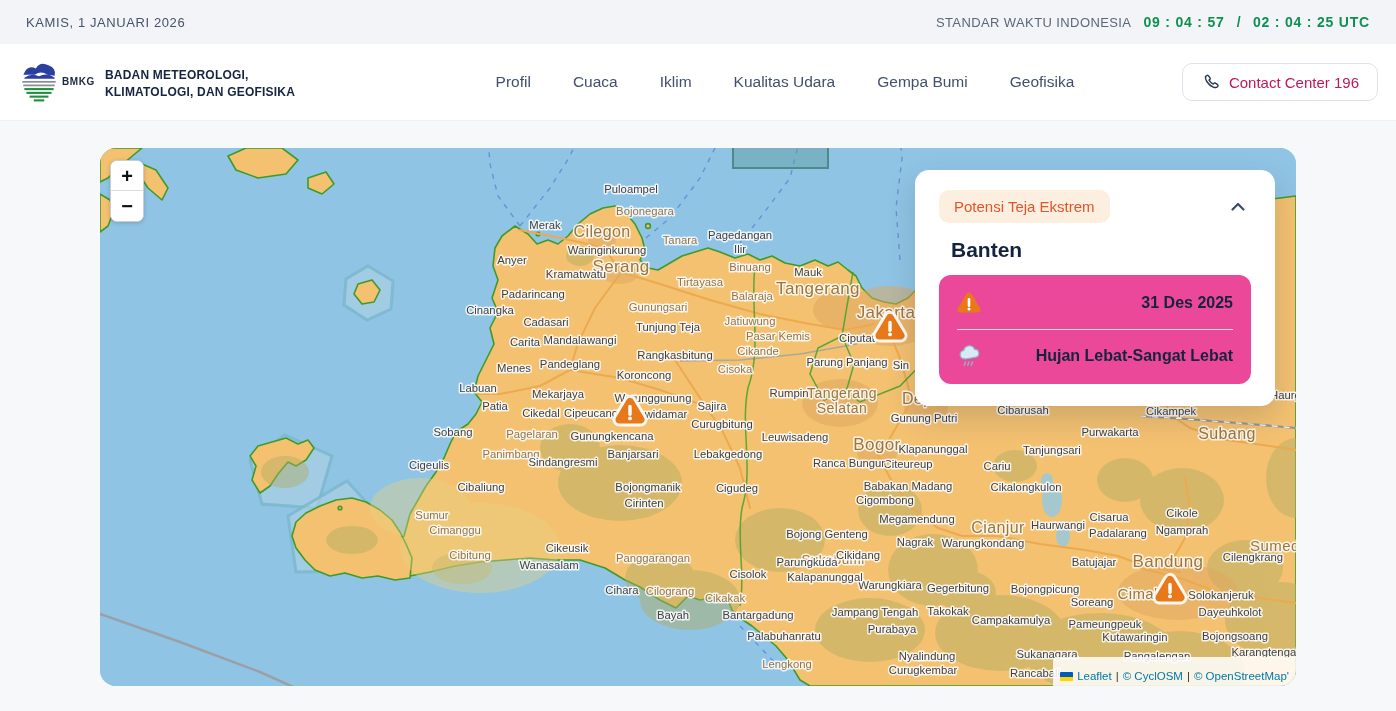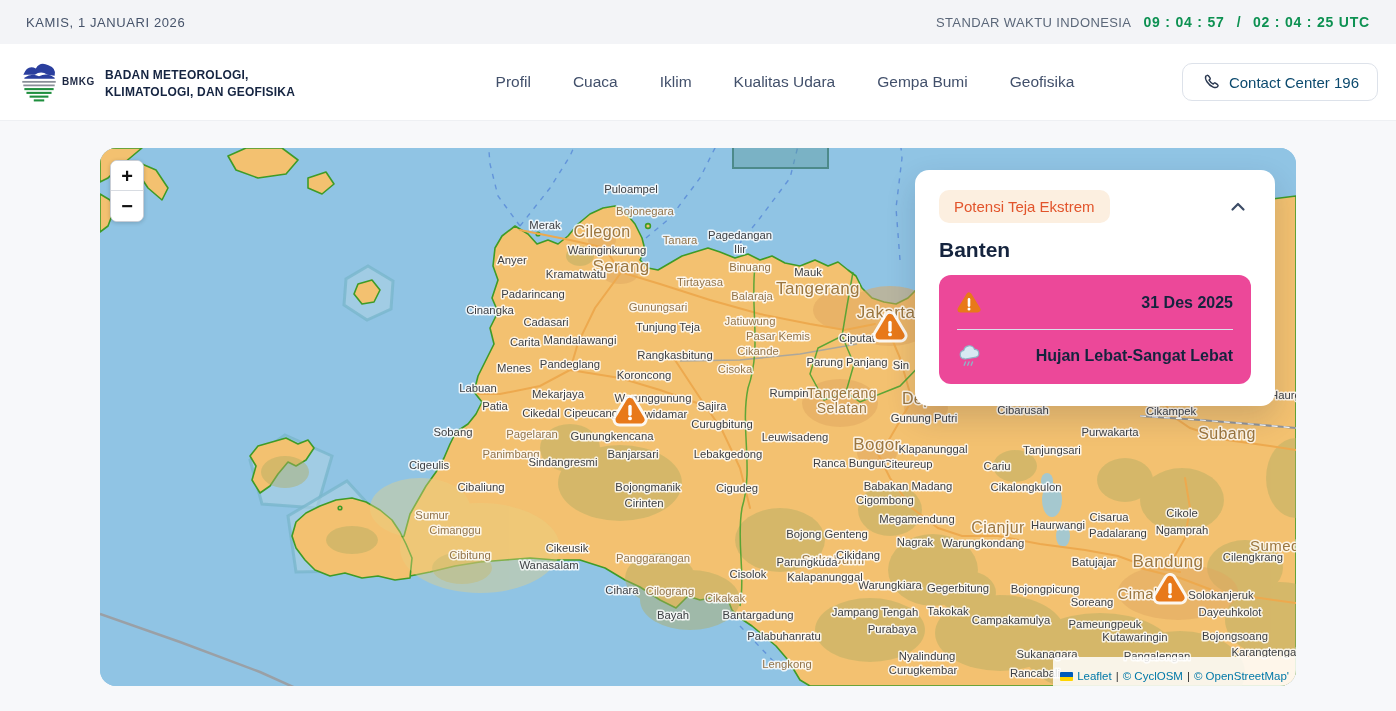--- a/index.html
+++ b/index.html
@@ -20,21 +20,21 @@
   .header{height:77px;background:#fff;display:flex;align-items:center;
           padding:0 16px;border-bottom:1px solid #eef0f3}
   .brand{display:flex;align-items:flex-start;gap:10px;width:372px}
   .logo{display:flex;flex-direction:row;align-items:center;line-height:1}
   .logo-caption{font-size:10px;font-weight:700;color:#1c2742;letter-spacing:.6px;margin-top:-1px}
   .org{font-size:12px;font-weight:700;color:#152441;line-height:1.45;letter-spacing:.2px;padding-top:8px}
   .nav{flex:1;display:flex;justify-content:center;gap:42px}
   .nav a{font-size:15.5px;color:#42506b;text-decoration:none;white-space:nowrap}
   .contact-btn{display:flex;align-items:center;gap:9px;height:38px;padding:0 18px;
           border:1px solid #dde2ea;border-radius:10px;background:#fff;font-size:15px;
-          color:#0c4a6e;cursor:pointer;margin-right:2px;white-space:nowrap}
+          color:#be185d;cursor:pointer;margin-right:2px;white-space:nowrap}
   
   .map-wrap{position:relative;width:1196px;height:538px;margin:27px 100px 0;
             border-radius:16px;overflow:hidden;background:var(--sea)}
   .map-wrap svg.basemap{position:absolute;inset:0;display:block}
   .lbl{text-anchor:middle;paint-order:stroke;stroke:#ffffff;stroke-opacity:.82;
        stroke-width:3px;stroke-linejoin:round;font-family:"Liberation Sans",sans-serif}
   .lbl-t{fill:#3e4044;font-size:11.3px}
   .lbl-s{fill:#93744a;font-size:11.3px}
   .lbl-c{fill:#9b763f;letter-spacing:.4px}
   .zoomctl{position:absolute;left:10px;top:12px;width:34px;background:#fff;
@@ -43,21 +43,21 @@
            font-size:20px;font-weight:700;color:#111;cursor:pointer;line-height:1;padding:0;
            font-family:"Liberation Sans",sans-serif}
   .zoomctl button:first-child{border-bottom:1px solid #d8dce2}
   
   .popup{position:absolute;left:815px;top:22px;width:360px;background:#fff;border-radius:14px;
          box-shadow:0 12px 30px rgba(20,30,60,.16);padding:20px 24px 22px;z-index:30}
   .popup-head{display:flex;align-items:center;justify-content:space-between}
   .badge{background:var(--badge-bg);color:var(--badge-fg);font-size:15px;
          padding:8px 15px;border-radius:10px}
   .chev-btn{background:none;border:0;padding:2px;cursor:pointer;display:flex}
-  .popup-title{font-size:21px;font-weight:800;color:var(--ink);margin:15px 0 13px}
+  .popup-title{font-size:21px;font-weight:800;color:var(--ink);margin:15px 12px 13px}
   .panel{background:#ec4899;border-radius:12px;padding:2px 18px}
   .prow{display:flex;align-items:center;min-height:52px}
   .prow .val{margin-left:auto;font-size:16px;font-weight:700;color:var(--ink)}
   .pdivider{height:1px;background:#d9e1ea}
   
   .attribution{position:absolute;right:0;bottom:0;background:rgba(255,255,255,.85);
          font-size:11.5px;color:#333;padding:13px 7px 4px;z-index:25;display:flex;
          align-items:center;gap:4px;border-top-left-radius:4px}
   .attribution a{color:#0078a8;text-decoration:none}
   .flag{display:inline-block;width:13px;height:9px;border-radius:1px;overflow:hidden;

